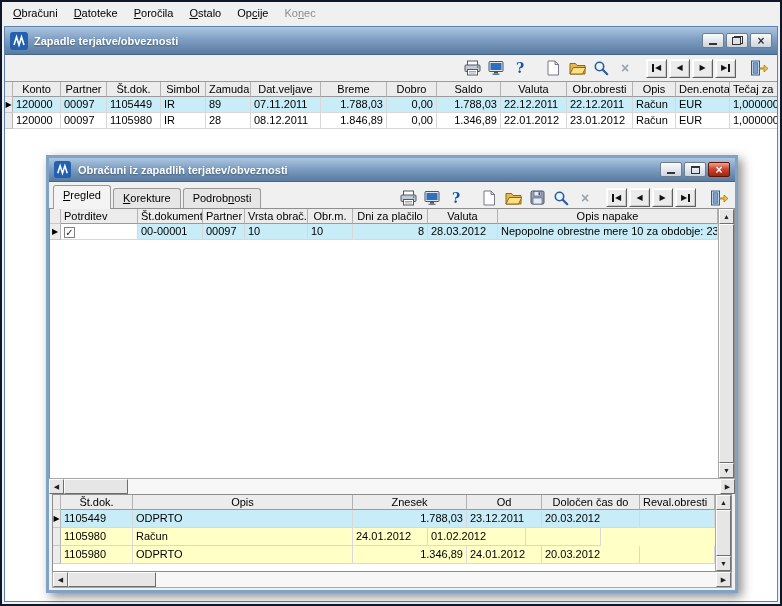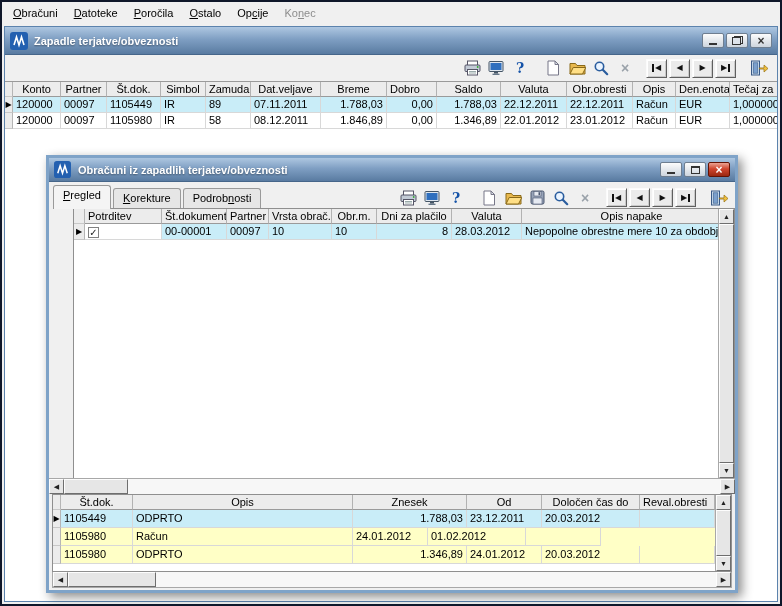--- a/index.html
+++ b/index.html
@@ -60,21 +60,21 @@
 
   
   .child-window{position:absolute;left:44px;top:153px;width:692px;height:438px;border:3px solid #7fa3c8;background:#f0f0f0;box-shadow:4px 4px 10px rgba(0,0,0,.45);display:flex;flex-direction:column;overflow:hidden;}
   .child-window .titlebar{height:24px;}
   .tabrow{height:26px;flex:none;display:flex;align-items:flex-end;padding:2px 4px 0 4px;background:#f0f0f0;}
   .tabs{display:flex;align-items:flex-end;}
   .tab{height:20px;padding:3px 9px 0;background:#e6e6e6;border:1px solid #9a9a9a;border-bottom:none;border-radius:3px 3px 0 0;margin-right:2px;white-space:nowrap;position:relative;}
   .tab.active{height:24px;background:#f4f4f4;z-index:2;margin-bottom:-1px;}
   .tab u{text-decoration:underline;}
   .tabrow .toolbar{margin-left:auto;padding:0;}
-  .gridwrap{flex:1;display:flex;border:1px solid #8f8f8f;border-bottom:none;background:#701a75;min-height:0;margin-left:24px;}
+  .gridwrap{flex:1;display:flex;border:1px solid #8f8f8f;border-bottom:none;background:#701a75;min-height:0;}
   .child-grid{flex:1;}
   .dok-label{height:16px;line-height:16px;padding-left:6px;background:#f0f0f0;flex:none;}
   .dokwrap{height:78px;flex:none;display:flex;margin:0 3px;border:1px solid #8f8f8f;background:#fff;}
   .dok-grid{flex:1;}
 
   
   .hscroll{height:16px;flex:none;display:flex;background:#f0f0f0;border-top:1px solid #a8a8a8;}
   .hscroll.inset{margin:0 3px 2px 3px;border:1px solid #a8a8a8;border-top:none;}
   .sbtn{width:15px;height:100%;flex:none;background:#e6e6e6;border:1px solid;border-color:#fdfdfd #6e6e6e #6e6e6e #fdfdfd;display:flex;align-items:center;justify-content:center;color:#222;}
   .sbtn span{font-size:7px;line-height:1;}
@@ -207,21 +207,21 @@
     <div class="grid main-grid">
         <div class="g-row head">
           <div class="g-sel" style="width: 8px;"></div>
           <div class="g-cell" style="width: 48px; text-align: center;">Konto</div>
           <div class="g-cell" style="width: 46px; text-align: center;">Partner</div>
           <div class="g-cell" style="width: 54px; text-align: center;">Št.dok.</div>
           <div class="g-cell" style="width: 45px; text-align: center;">Simbol</div>
           <div class="g-cell" style="width: 45px; text-align: center;">Zamuda</div>
           <div class="g-cell" style="width: 70px; text-align: center;">Dat.veljave</div>
           <div class="g-cell" style="width: 66px; text-align: center;">Breme</div>
-          <div class="g-cell" style="width: 50px; ">Dobro</div>
+          <div class="g-cell" style="width: 50px; text-align: center;">Dobro</div>
           <div class="g-cell" style="width: 64px; text-align: center;">Saldo</div>
           <div class="g-cell" style="width: 66px; text-align: center;">Valuta</div>
           <div class="g-cell" style="width: 66px; text-align: center;">Obr.obresti</div>
           <div class="g-cell" style="width: 43px; text-align: center;">Opis</div>
           <div class="g-cell" style="width: 54px; text-align: center;">Den.enota</div>
           <div class="g-cell" style="width: 52px; text-align: left;">Tečaj za 1 S</div>
         </div>
         <div class="g-row row-sel">
           <div class="g-sel" style="width: 8px;">▶</div>
           <div class="g-cell" style="width: 48px;">120000</div>
@@ -238,21 +238,21 @@
           <div class="g-cell" style="width: 43px;">Račun</div>
           <div class="g-cell" style="width: 54px;">EUR</div>
           <div class="g-cell" style="width: 52px; text-align: right;">1,000000</div>
         </div>
         <div class="g-row ">
           <div class="g-sel" style="width: 8px;"></div>
           <div class="g-cell" style="width: 48px;">120000</div>
           <div class="g-cell" style="width: 46px;">00097</div>
           <div class="g-cell" style="width: 54px;">1105980</div>
           <div class="g-cell" style="width: 45px;">IR</div>
-          <div class="g-cell" style="width: 45px;">58</div>
+          <div class="g-cell" style="width: 45px;">28</div>
           <div class="g-cell" style="width: 70px;">08.12.2011</div>
           <div class="g-cell" style="width: 66px; text-align: right;">1.846,89</div>
           <div class="g-cell" style="width: 50px; text-align: right;">0,00</div>
           <div class="g-cell" style="width: 64px; text-align: right;">1.346,89</div>
           <div class="g-cell" style="width: 66px;">22.01.2012</div>
           <div class="g-cell" style="width: 66px;">23.01.2012</div>
           <div class="g-cell" style="width: 43px;">Račun</div>
           <div class="g-cell" style="width: 54px;">EUR</div>
           <div class="g-cell" style="width: 52px; text-align: right;">1,000000</div>
         </div>

